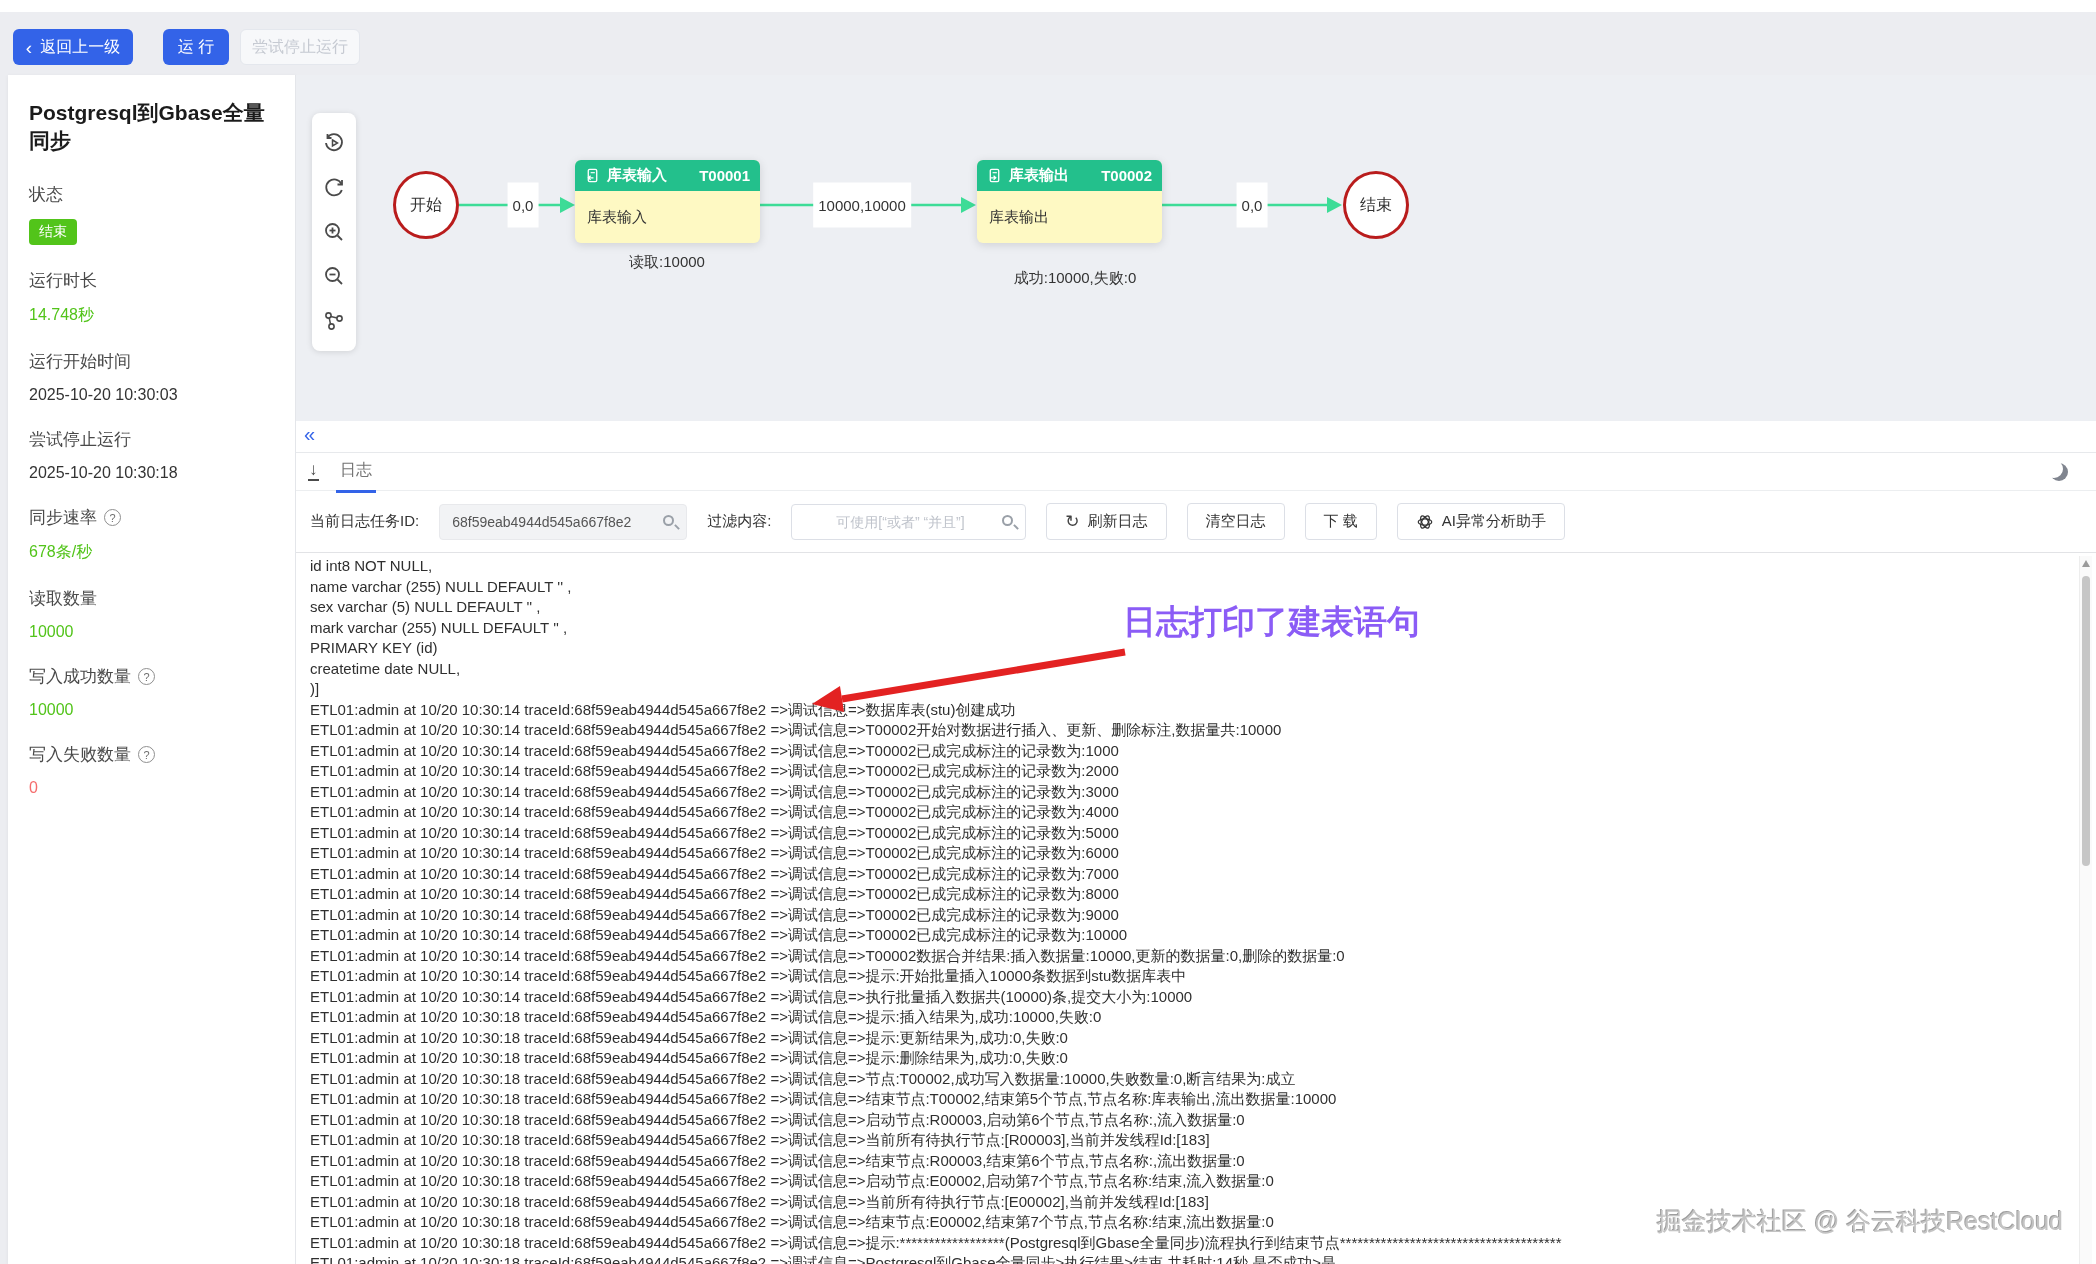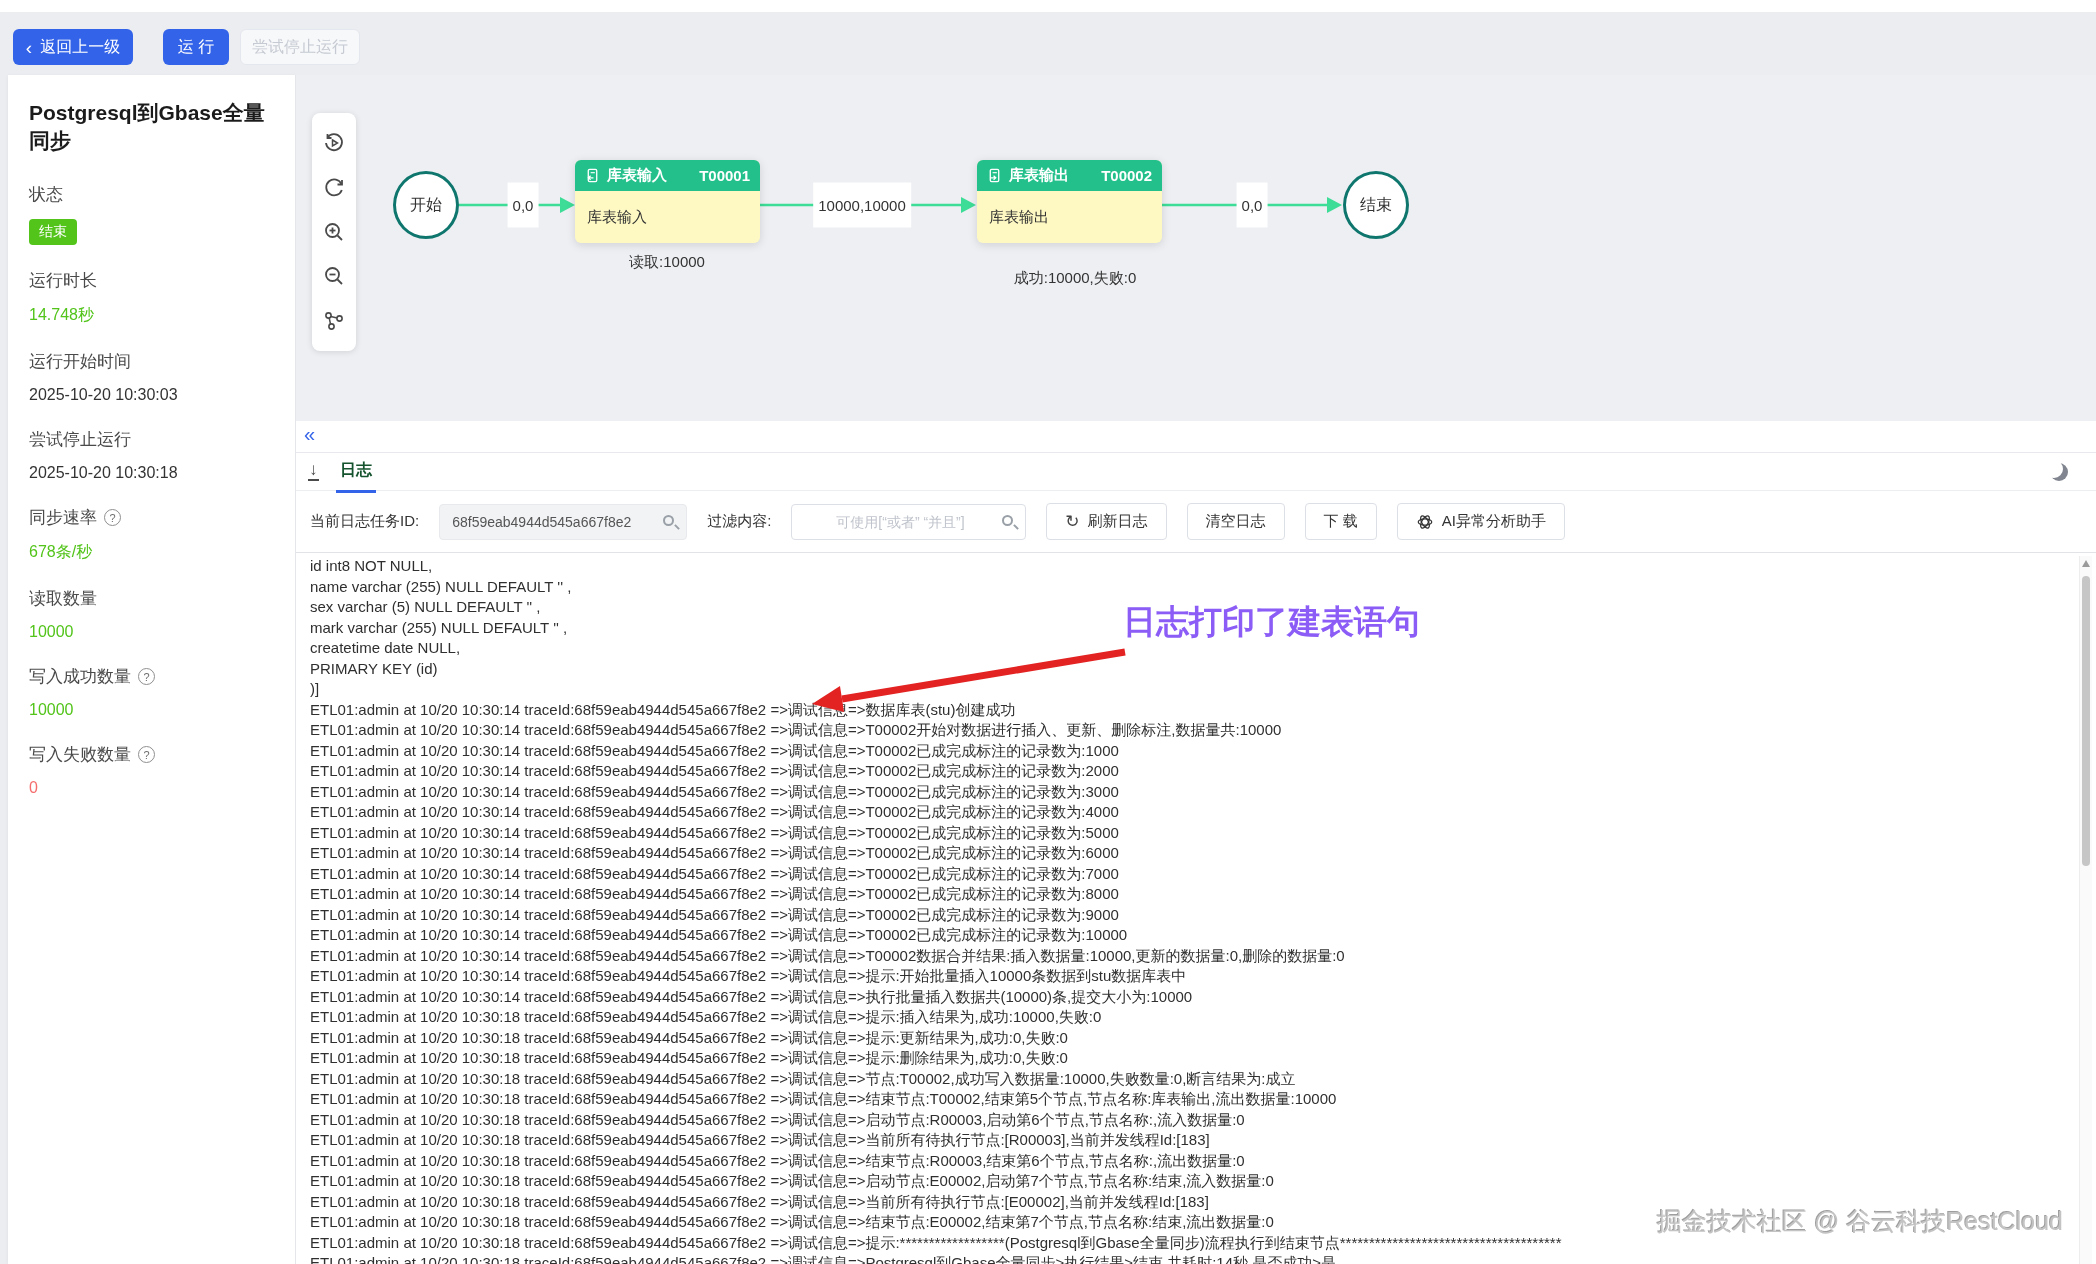--- a/index.html
+++ b/index.html
@@ -30,42 +30,42 @@
   .badge { display:inline-block; background:#52c41a; color:#fff; font-size:14px;
     padding:4px 10px; border-radius:4px; }
 
   
   .canvas { position:absolute; left:296px; top:75px; width:1800px; height:346px; background:#edeff3; }
   .vtoolbar { position:absolute; left:16px; top:38px; width:44px; height:238px; background:#fff;
     border-radius:8px; box-shadow:0 1px 6px rgba(0,0,0,.12); display:flex; flex-direction:column;
     align-items:center; justify-content:space-around; padding:8px 0; }
   .vt-btn { width:26px; height:26px; display:flex; align-items:center; justify-content:center; cursor:pointer; }
   .flow-circle { position:absolute; width:66px; height:68px; border-radius:50%; background:#fff;
-    border:3px solid #0f766e; display:flex; align-items:center; justify-content:center;
+    border:3px solid #b91c1c; display:flex; align-items:center; justify-content:center;
     font-size:16px; color:#333; cursor:pointer; }
   .flow-node { position:absolute; width:185px; height:83px; background:#fef9c3; border-radius:6px;
     box-shadow:0 2px 10px rgba(0,0,0,.13); cursor:pointer; }
   .fn-header { height:31px; background:#23c08c; border-radius:6px 6px 0 0; display:flex;
     align-items:center; gap:7px; padding:0 10px; color:#fff; font-size:15px; font-weight:600; }
   .fn-id { margin-left:auto; }
   .fn-body { height:52px; display:flex; align-items:center; padding:0 12px; font-size:15px; color:#333; }
   .fn-stat { position:absolute; transform:translateX(-50%); font-size:15px; color:#333; white-space:nowrap; }
   .edge-label { position:absolute; transform:translate(-50%,-50%); background:#fff; padding:14px 5px;
     font-size:15px; color:#333; white-space:nowrap; }
   svg.edges { position:absolute; left:0; top:0; pointer-events:none; }
 
   
   .logpanel { position:absolute; left:296px; top:421px; width:1800px; height:843px; background:#fff; }
   .collapse-btn { position:absolute; left:8px; top:2px; font-size:20px; color:#3363e8; cursor:pointer; }
   .tab-divider { position:absolute; left:0; top:31px; width:1800px; height:1px; background:#e7e9ec; }
   .tabbar { position:absolute; left:0; top:32px; width:1800px; height:38px; border-bottom:1px solid #eceef0; }
   .dl-ic { position:absolute; left:12px; top:8px; font-size:17px; color:#4a4a4a; border-bottom:2px solid #4a4a4a;
     line-height:17px; padding:0 1px 1px 1px; cursor:pointer; }
-  .tab-active { position:absolute; left:40px; top:7px; font-size:16px; color:#14532d; padding:0 4px 9px 4px;
-    border-bottom:3px solid #3363e8; cursor:pointer;font-weight:bold; }
+  .tab-active { position:absolute; left:40px; top:7px; font-size:16px; color:#737373; padding:0 4px 9px 4px;
+    border-bottom:3px solid #3363e8; cursor:pointer; }
   .moon { position:absolute; right:28px; top:10px; width:18px; height:18px; border-radius:50%;
     box-shadow:inset -5px -3px 0 0 #80858f; cursor:pointer; }
   .log-toolbar { position:absolute; left:0; top:70px; width:1800px; height:61px; display:flex;
     align-items:center; gap:20px; padding:0 14px; }
   .lt-label { font-size:15px; color:#333; white-space:nowrap; }
   .lt-input { position:relative; display:flex; align-items:center; height:36px; border-radius:4px; padding:0 34px 0 12px; }
   .in-gray { width:248px; background:#f2f3f5; border:1px solid #e8e9ec; }
   .in-white { width:235px; background:#fff; border:1px solid #dcdfe6;padding-left:44px; }
   .lt-input input { border:none; outline:none; background:transparent; width:100%; font-size:14px; color:#555;
     font-family:"Liberation Sans","DejaVu Sans",sans-serif; }
@@ -283,22 +283,22 @@
         </svg>
       <span>AI异常分析助手</span>
     </button>
   </div>
 
   <div class="log-content">
       <div class="log-line">id int8 NOT NULL,</div>
       <div class="log-line">name varchar (255) NULL DEFAULT '' ,</div>
       <div class="log-line">sex varchar (5) NULL DEFAULT '' ,</div>
       <div class="log-line">mark varchar (255) NULL DEFAULT '' ,</div>
+      <div class="log-line">PRIMARY KEY (id)</div>
       <div class="log-line">createtime date NULL,</div>
-      <div class="log-line">PRIMARY KEY (id)</div>
       <div class="log-line">)]</div>
       <div class="log-line">ETL01:admin at 10/20 10:30:14 traceId:68f59eab4944d545a667f8e2 =&gt;调试信息=&gt;数据库表(stu)创建成功</div>
       <div class="log-line">ETL01:admin at 10/20 10:30:14 traceId:68f59eab4944d545a667f8e2 =&gt;调试信息=&gt;T00002开始对数据进行插入、更新、删除标注,数据量共:10000</div>
       <div class="log-line">ETL01:admin at 10/20 10:30:14 traceId:68f59eab4944d545a667f8e2 =&gt;调试信息=&gt;T00002已成完成标注的记录数为:1000</div>
       <div class="log-line">ETL01:admin at 10/20 10:30:14 traceId:68f59eab4944d545a667f8e2 =&gt;调试信息=&gt;T00002已成完成标注的记录数为:2000</div>
       <div class="log-line">ETL01:admin at 10/20 10:30:14 traceId:68f59eab4944d545a667f8e2 =&gt;调试信息=&gt;T00002已成完成标注的记录数为:3000</div>
       <div class="log-line">ETL01:admin at 10/20 10:30:14 traceId:68f59eab4944d545a667f8e2 =&gt;调试信息=&gt;T00002已成完成标注的记录数为:4000</div>
       <div class="log-line">ETL01:admin at 10/20 10:30:14 traceId:68f59eab4944d545a667f8e2 =&gt;调试信息=&gt;T00002已成完成标注的记录数为:5000</div>
       <div class="log-line">ETL01:admin at 10/20 10:30:14 traceId:68f59eab4944d545a667f8e2 =&gt;调试信息=&gt;T00002已成完成标注的记录数为:6000</div>
       <div class="log-line">ETL01:admin at 10/20 10:30:14 traceId:68f59eab4944d545a667f8e2 =&gt;调试信息=&gt;T00002已成完成标注的记录数为:7000</div>

